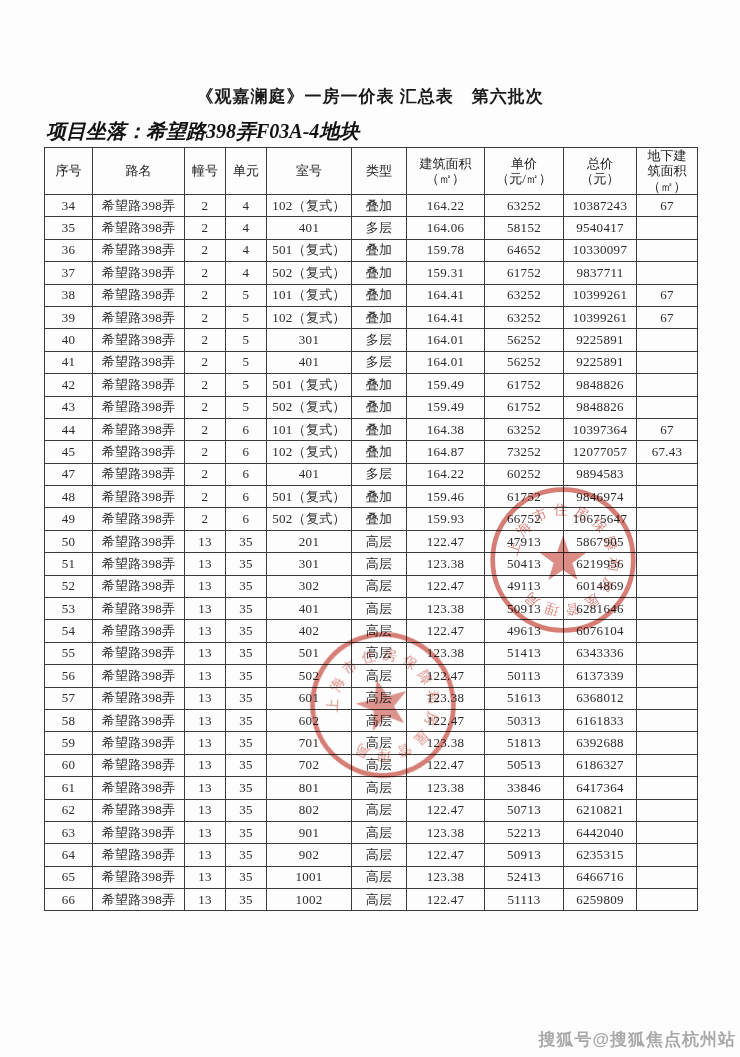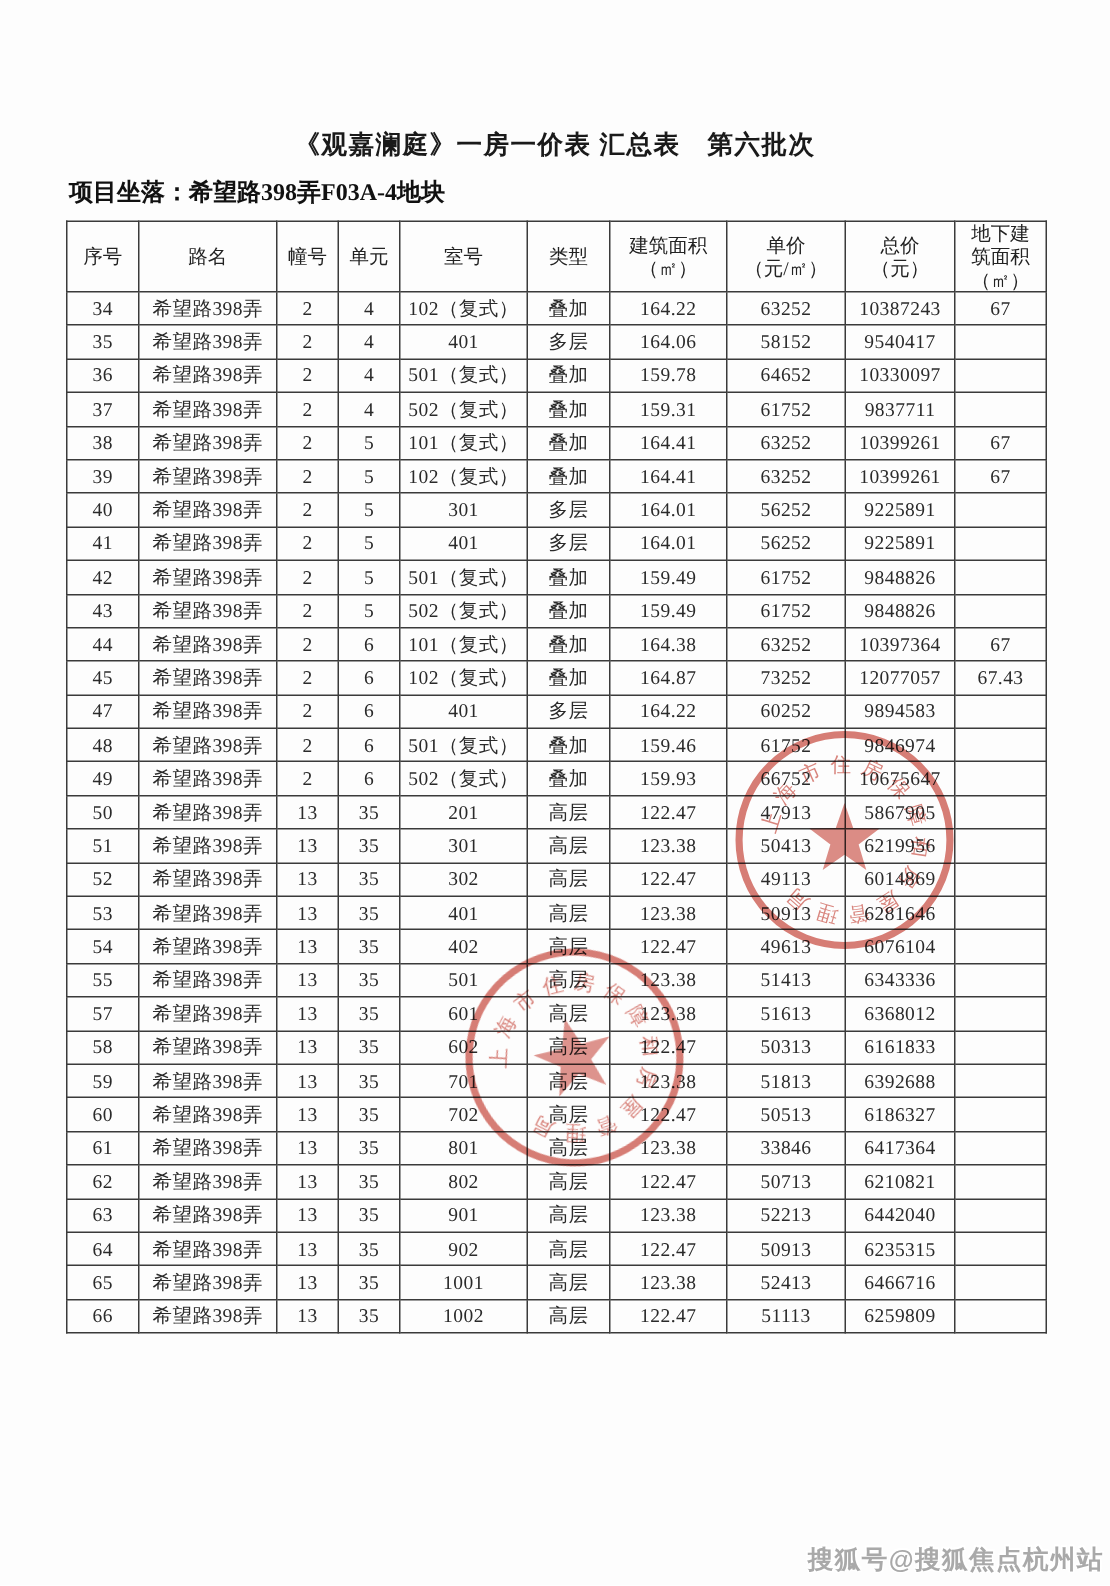--- a/index.html
+++ b/index.html
@@ -14,21 +14,21 @@
     position:relative; width:740px; height:1057px;
     background:#fdfdfd; overflow:hidden;
   }
   .title {
     position:absolute; left:0; top:85px; width:740px;
     text-align:center; font-size:17px; font-weight:bold;
     letter-spacing:1px; color:#1a1a1a;
   }
   .location {
     position:absolute; left:46px; top:118px;
-    font-size:16px; font-weight:bold; color:#111;
+    font-size:20px; font-weight:bold; color:#111;font-style:italic;
   }
   table.price-table {
     position:absolute; left:44px; top:147px; width:653px;
     border-collapse:collapse; table-layout:fixed;
   }
   .price-table th, .price-table td {
     border:1px solid #3b3b3b;
     text-align:center; vertical-align:middle;
     padding:0; overflow:hidden;
   }
@@ -343,20 +343,32 @@
           <td>13</td>
           <td>35</td>
           <td>501</td>
           <td>高层</td>
           <td>123.38</td>
           <td>51413</td>
           <td>6343336</td>
           <td></td>
         </tr>
         <tr>
+          <td>56</td>
+          <td>希望路398弄</td>
+          <td>13</td>
+          <td>35</td>
+          <td>502</td>
+          <td>高层</td>
+          <td>122.47</td>
+          <td>50113</td>
+          <td>6137339</td>
+          <td></td>
+        </tr>
+        <tr>
           <td>57</td>
           <td>希望路398弄</td>
           <td>13</td>
           <td>35</td>
           <td>601</td>
           <td>高层</td>
           <td>123.38</td>
           <td>51613</td>
           <td>6368012</td>
           <td></td>

